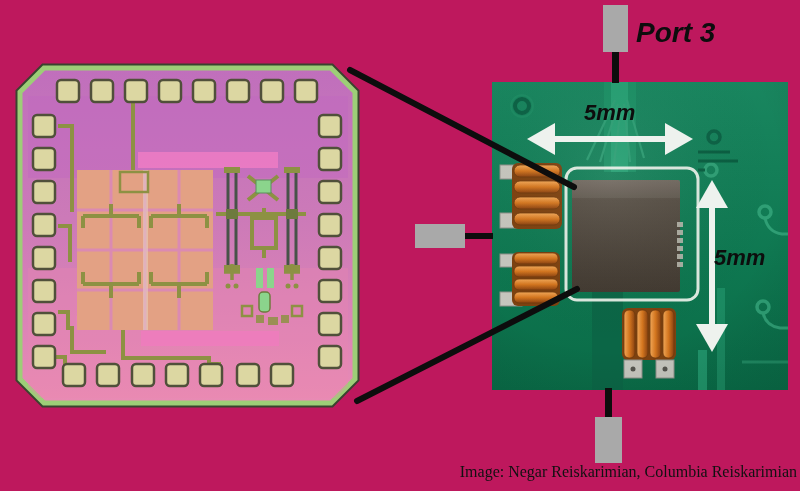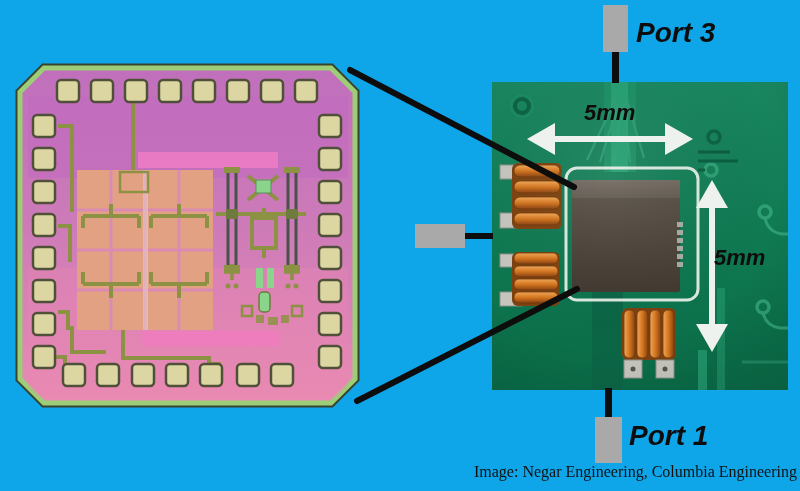--- a/index.html
+++ b/index.html
@@ -1,16 +1,16 @@
 <!DOCTYPE html>
 <html><head>
 <meta charset="utf-8">
 <style>
   html,body{margin:0;padding:0;background:#fff;}
-  .stage{position:relative;width:800px;height:491px;background:#0ea5e9;overflow:hidden;
+  .stage{position:relative;width:800px;height:491px;background:#be185d;overflow:hidden;
          font-family:"Liberation Sans",sans-serif;}
   .stage svg{position:absolute;left:0;top:0;}
   .port-label{position:absolute;font-style:italic;font-weight:bold;font-size:28px;
               color:#0d0d0d;font-family:"Liberation Sans",sans-serif;white-space:nowrap;}
   .dim-label{position:absolute;font-style:italic;font-weight:bold;font-size:22px;
              color:#0d0d0d;font-family:"Liberation Sans",sans-serif;white-space:nowrap;}
   .caption{position:absolute;font-size:16px;color:#111;
            font-family:"Liberation Serif",serif;white-space:nowrap;}
 </style>
 </head>
@@ -261,18 +261,17 @@
     <rect x="465" y="233" width="28" height="6" fill="#0d0d0d"></rect>
     <rect x="415" y="224" width="50" height="24" fill="#a9a9a9"></rect>
   </g>
   <g>
     <rect x="605" y="388" width="7" height="30" fill="#0d0d0d"></rect>
     <rect x="595" y="417" width="27" height="46" fill="#a9a9a9"></rect>
   </g>
 </svg>
 
 <div class="port-label" style="left:636px;top:17px;">Port 3</div>
-<div class="port-label" style="left:629px;top:420px;">Port 1</div>
 <div class="dim-label" style="left:584px;top:100px;">5mm</div>
 <div class="dim-label" style="left:714px;top:245px;">5mm</div>
-<div class="caption" style="right:3px;top:463px;">Image: Negar Engineering, Columbia Engineering</div>
+<div class="caption" style="right:3px;top:463px;">Image: Negar Reiskarimian, Columbia Reiskarimian</div>
 
 </div>
 
 </body></html>

